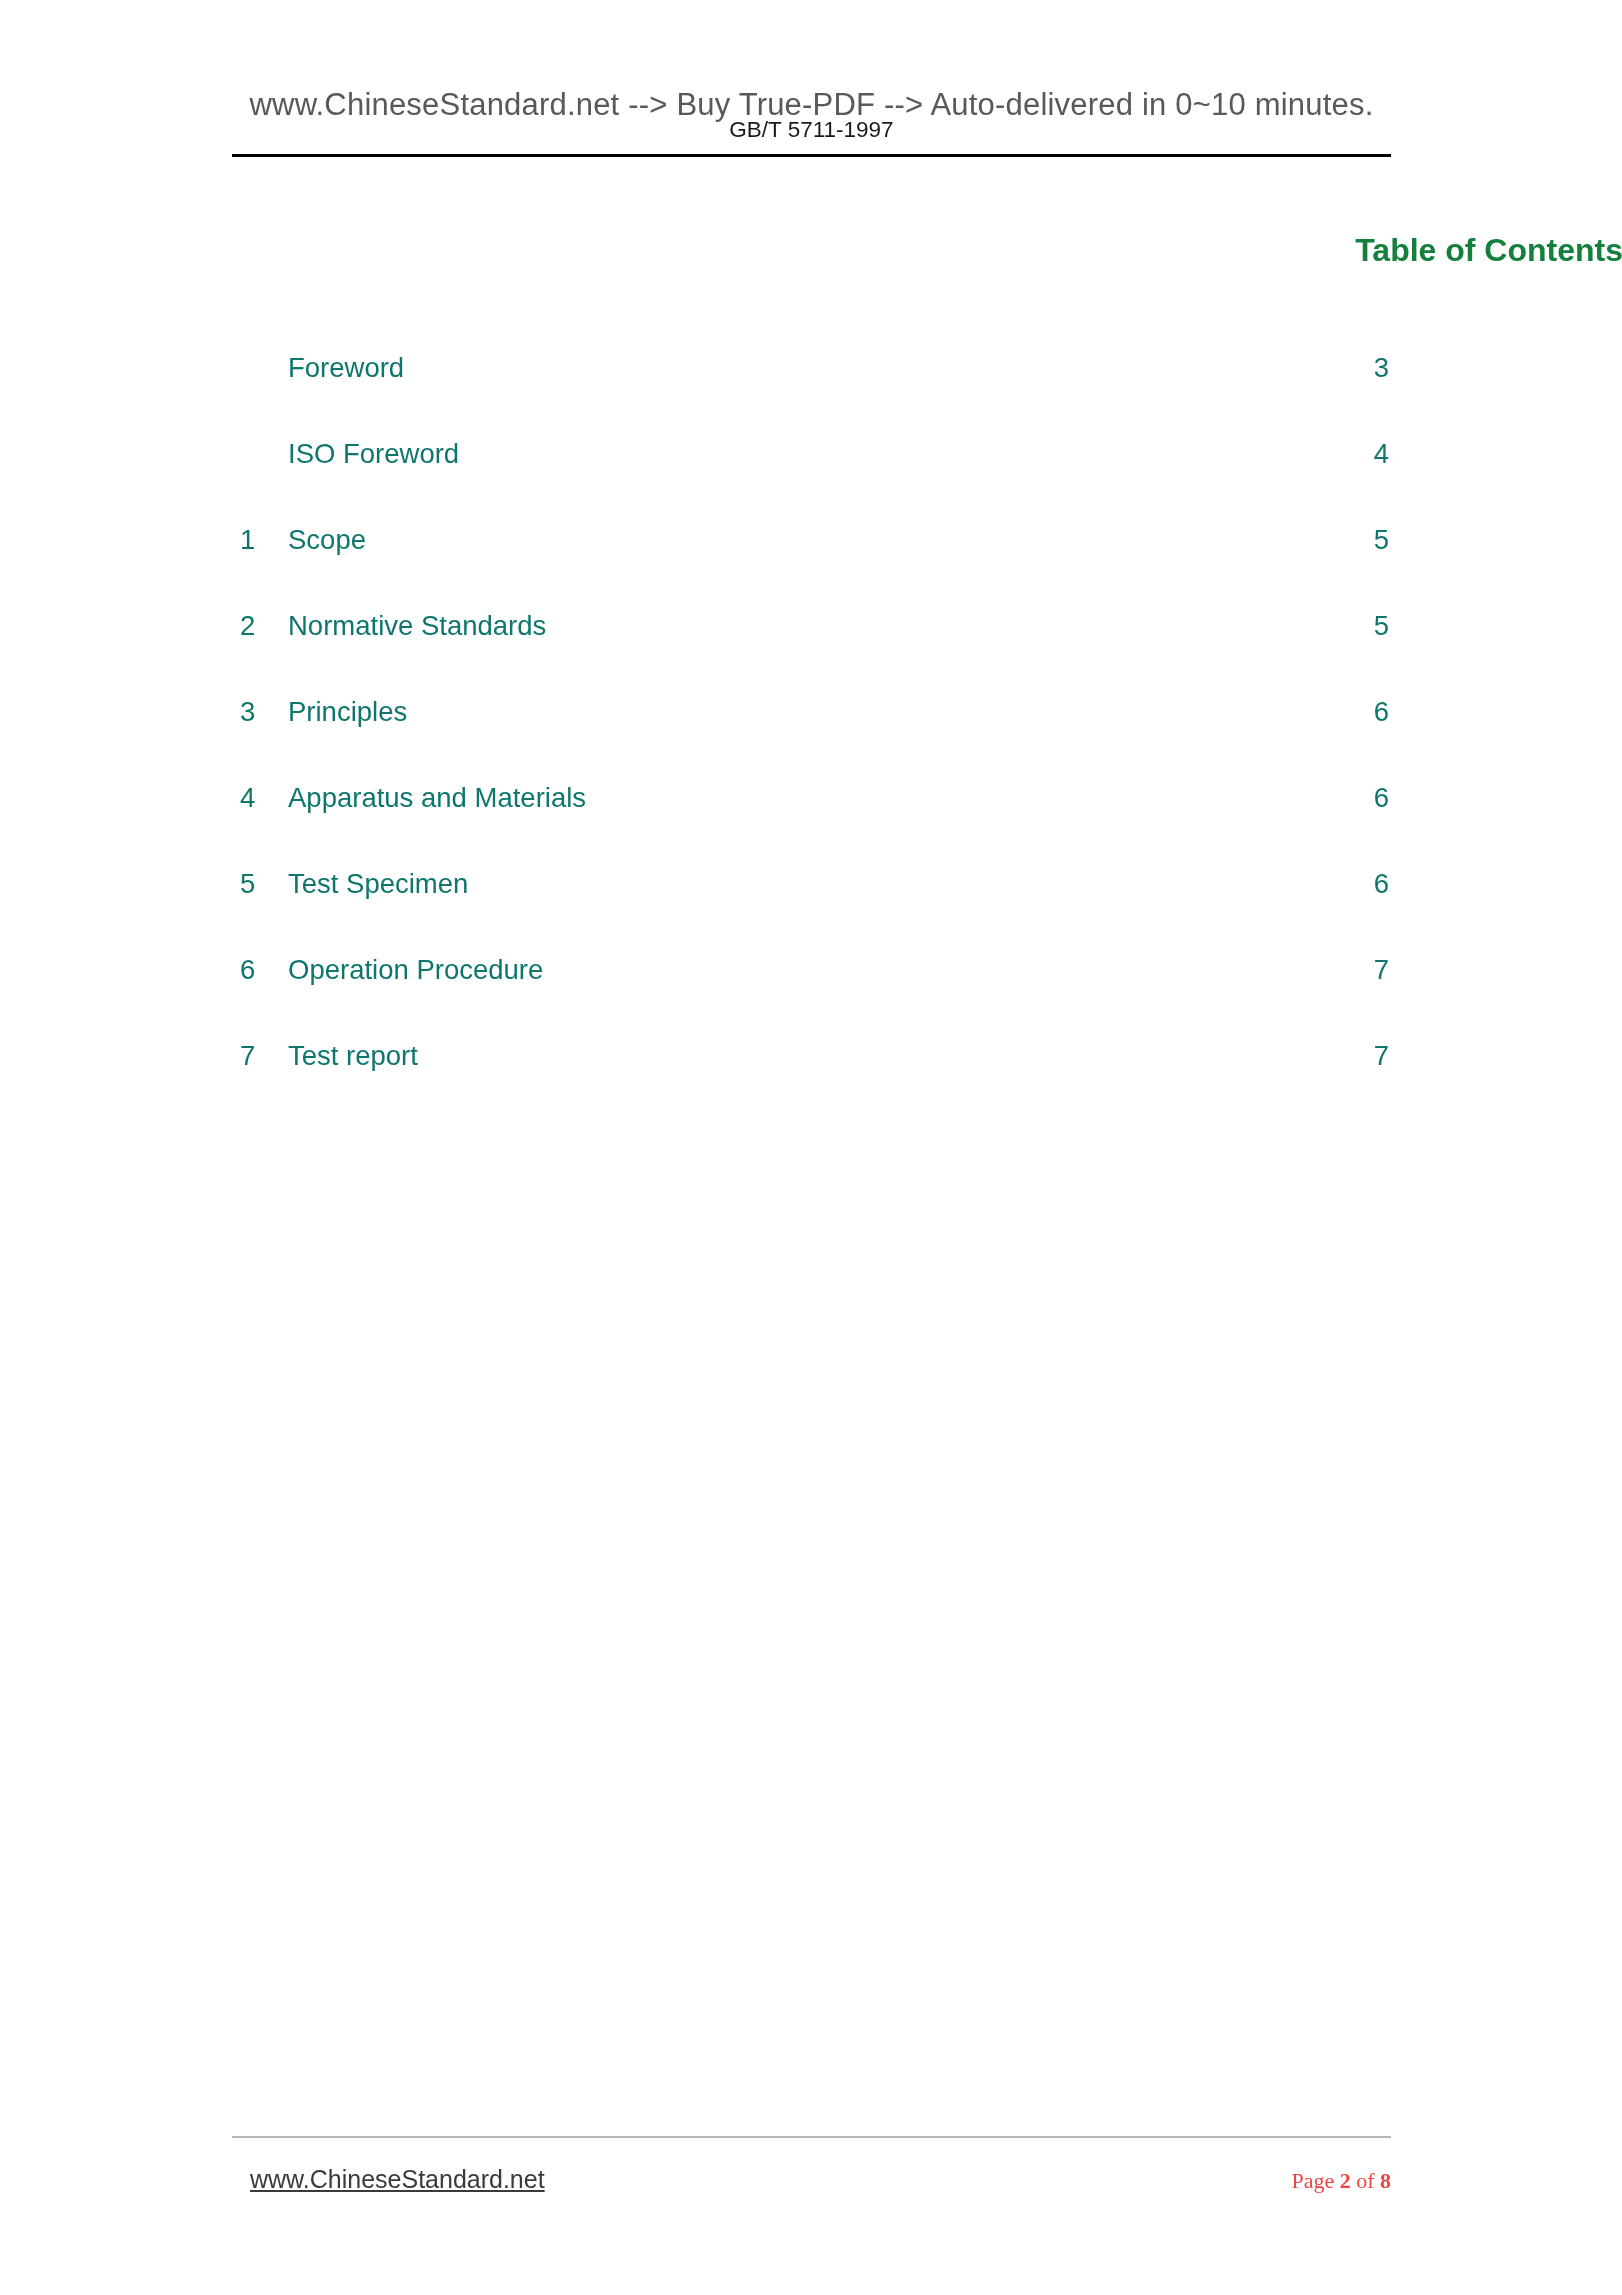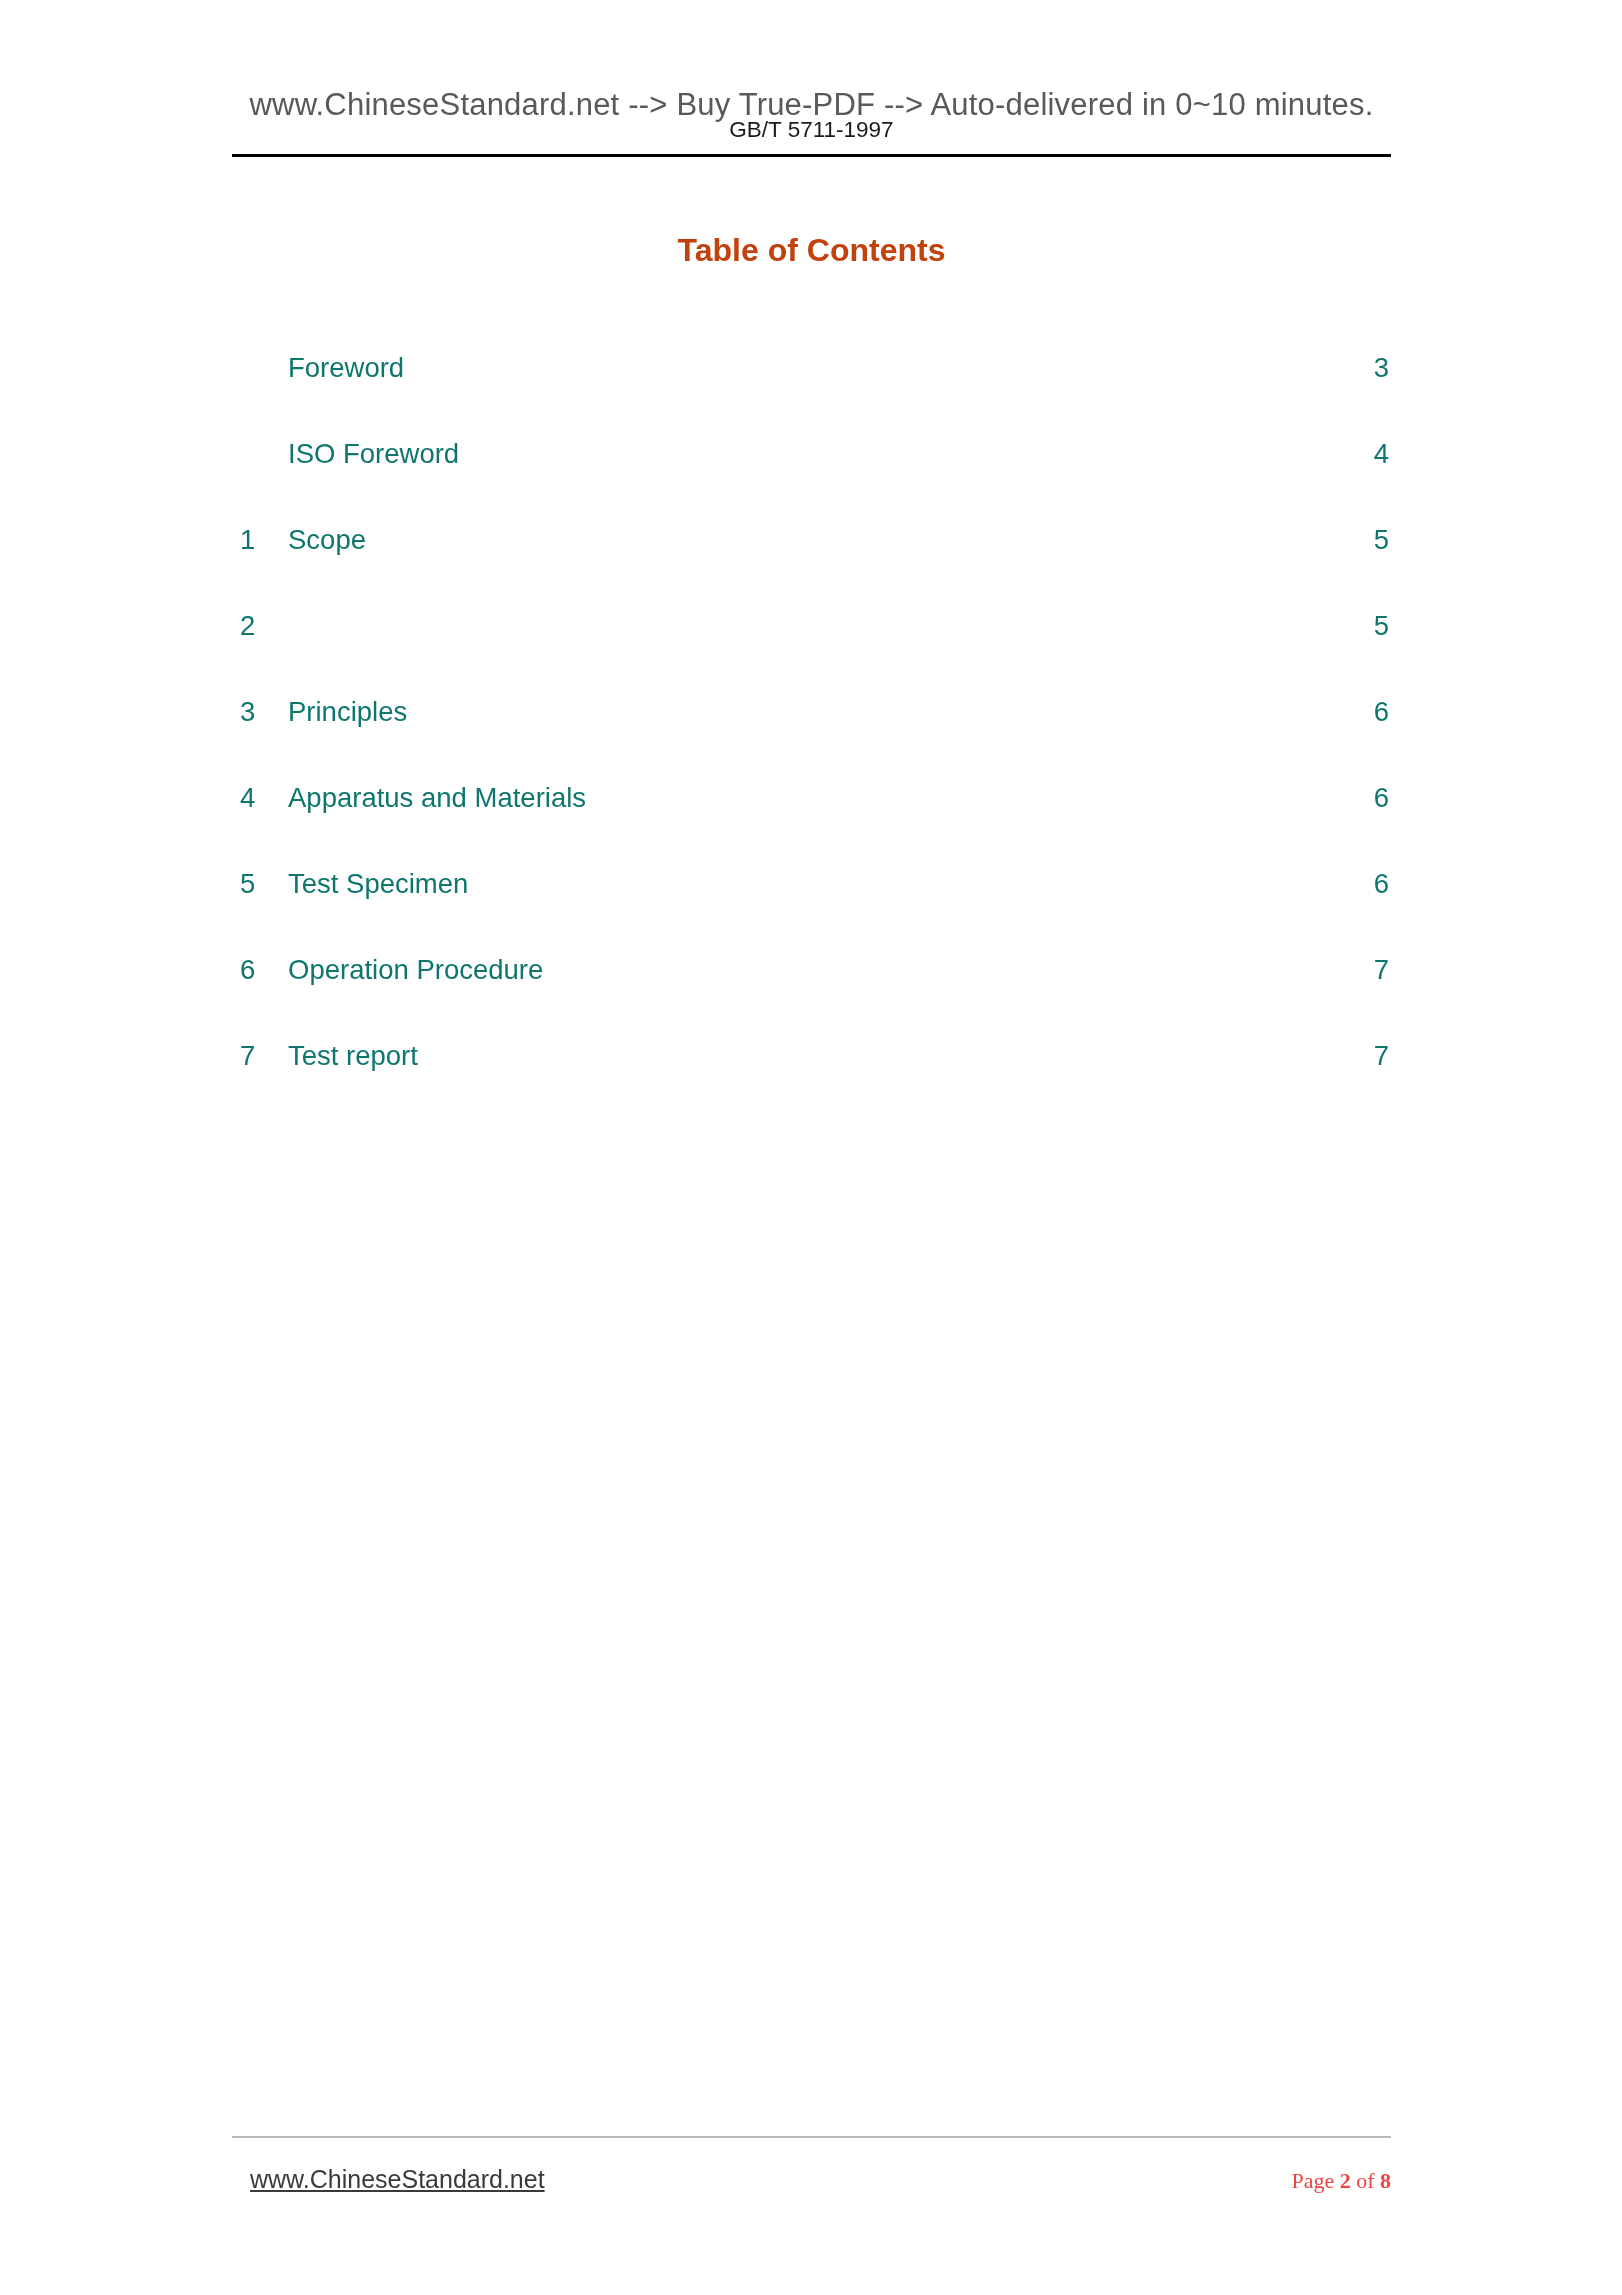--- a/index.html
+++ b/index.html
@@ -46,24 +46,24 @@
     left: 232px;
     width: 1159px;
     height: 2.5px;
     background: #000000;
   }
   .toc-title {
     position: absolute;
     top: 232px;
     left: 0;
     width: 100%;
-    text-align: center;
+    text-align: right;
     font-size: 32px;
     font-weight: bold;
-    color: #c2410c;
+    color: #15803d;
   }
   .toc-list {
     position: absolute;
     top: 325px;
     left: 240px;
     width: 1149px;
   }
   .toc-row {
     display: flex;
     align-items: baseline;
@@ -161,20 +161,21 @@
 
     <div class="toc-row">
       <span class="toc-num">1</span>
       <span class="toc-label">Scope </span>
       <span class="toc-leader"></span>
       <span class="toc-page">5</span>
     </div>
 
     <div class="toc-row">
       <span class="toc-num">2</span>
+      <span class="toc-label">Normative Standards</span>
       <span class="toc-leader"></span>
       <span class="toc-page">5</span>
     </div>
 
     <div class="toc-row">
       <span class="toc-num">3</span>
       <span class="toc-label">Principles</span>
       <span class="toc-leader"></span>
       <span class="toc-page">6</span>
     </div>

